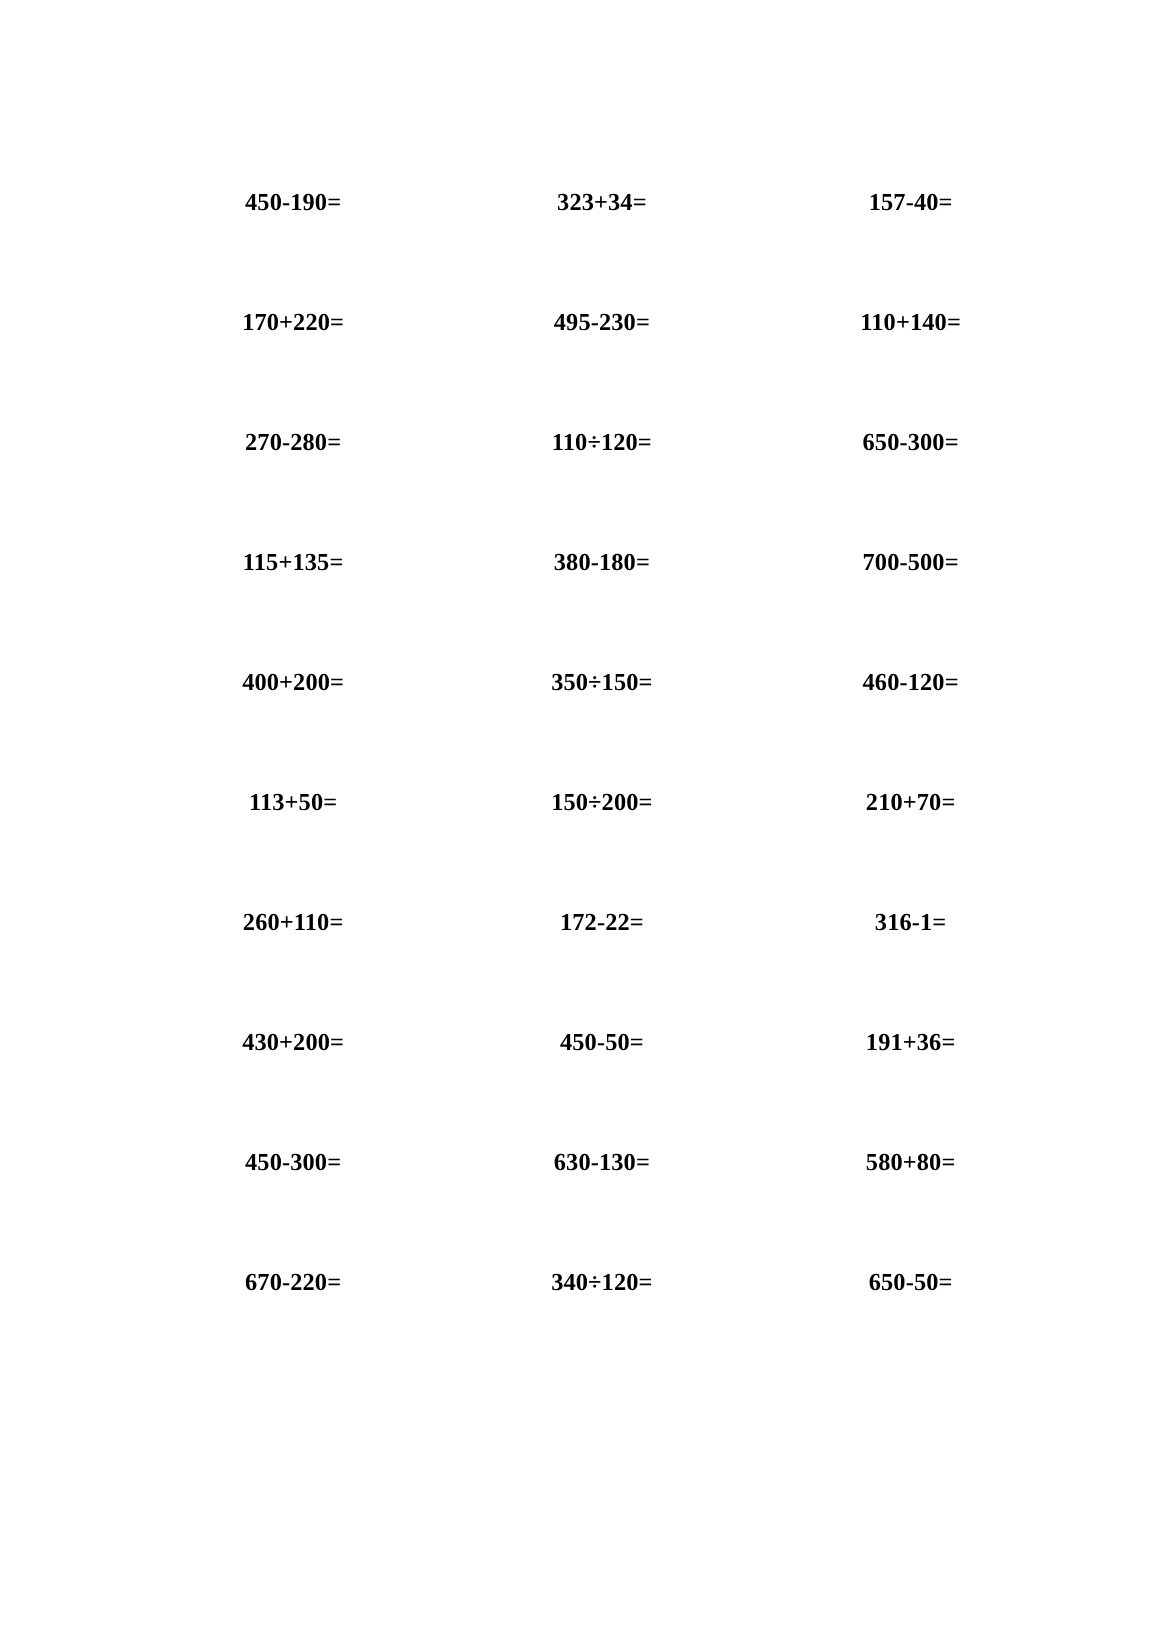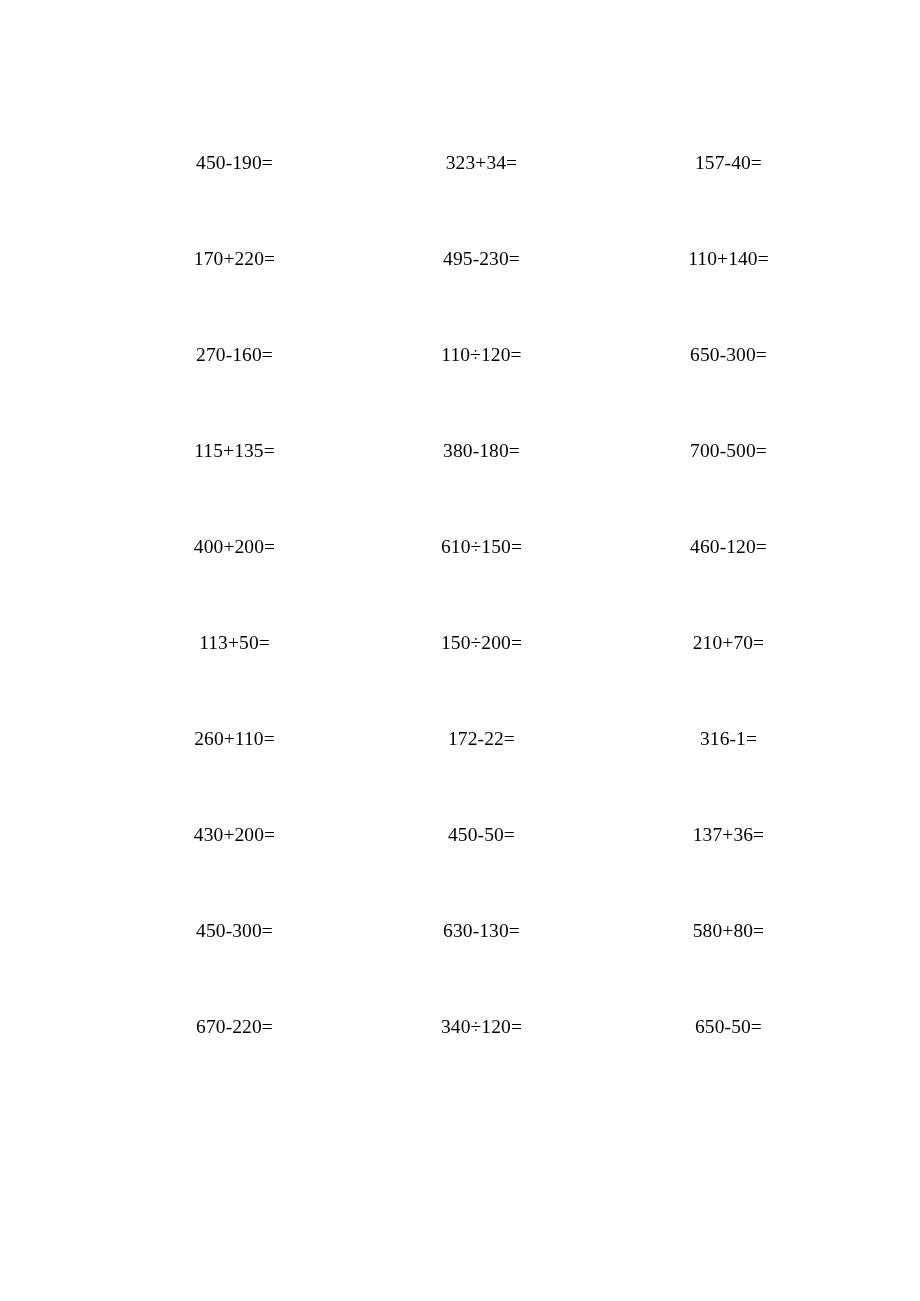--- a/index.html
+++ b/index.html
@@ -19,20 +19,21 @@
   
   .page {
     position: relative;
     box-sizing: border-box;
     width: 920px;
     height: 995px;
     background: #ffffff;
     padding-top: 131px;   
     padding-left: 0;
     padding-right: 0;
+    font-weight: bold;
   }
 
   
   .problem-grid {
     display: grid;
     grid-template-columns: 247px 247px 247px;
     margin-left: 111px;   
     row-gap: 0;
     column-gap: 0;
   }
@@ -54,22 +55,22 @@
     box-sizing: border-box;
   }
 </style>
 </head>
 <body>
 
 <div class="page">
   <div class="problem-grid">
       <div class="problem-row"><div class="problem-cell">450-190=</div><div class="problem-cell">323+34=</div><div class="problem-cell">157-40=</div></div>
       <div class="problem-row"><div class="problem-cell">170+220=</div><div class="problem-cell">495-230=</div><div class="problem-cell">110+140=</div></div>
-      <div class="problem-row"><div class="problem-cell">270-160=</div><div class="problem-cell">110÷120=</div><div class="problem-cell">650-300=</div></div>
+      <div class="problem-row"><div class="problem-cell">270-280=</div><div class="problem-cell">110÷120=</div><div class="problem-cell">650-300=</div></div>
       <div class="problem-row"><div class="problem-cell">115+135=</div><div class="problem-cell">380-180=</div><div class="problem-cell">700-500=</div></div>
-      <div class="problem-row"><div class="problem-cell">400+200=</div><div class="problem-cell">610÷150=</div><div class="problem-cell">460-120=</div></div>
+      <div class="problem-row"><div class="problem-cell">400+200=</div><div class="problem-cell">350÷150=</div><div class="problem-cell">460-120=</div></div>
       <div class="problem-row"><div class="problem-cell">113+50=</div><div class="problem-cell">150÷200=</div><div class="problem-cell">210+70=</div></div>
       <div class="problem-row"><div class="problem-cell">260+110=</div><div class="problem-cell">172-22=</div><div class="problem-cell">316-1=</div></div>
-      <div class="problem-row"><div class="problem-cell">430+200=</div><div class="problem-cell">450-50=</div><div class="problem-cell">137+36=</div></div>
+      <div class="problem-row"><div class="problem-cell">430+200=</div><div class="problem-cell">450-50=</div><div class="problem-cell">191+36=</div></div>
       <div class="problem-row"><div class="problem-cell">450-300=</div><div class="problem-cell">630-130=</div><div class="problem-cell">580+80=</div></div>
       <div class="problem-row"><div class="problem-cell">670-220=</div><div class="problem-cell">340÷120=</div><div class="problem-cell">650-50=</div></div>
     </div>
 </div>
 
 </body></html>

